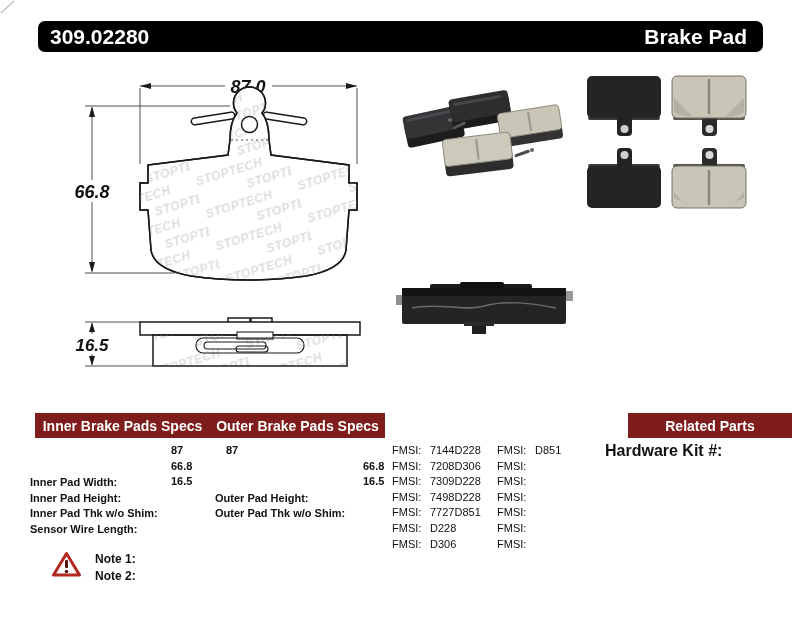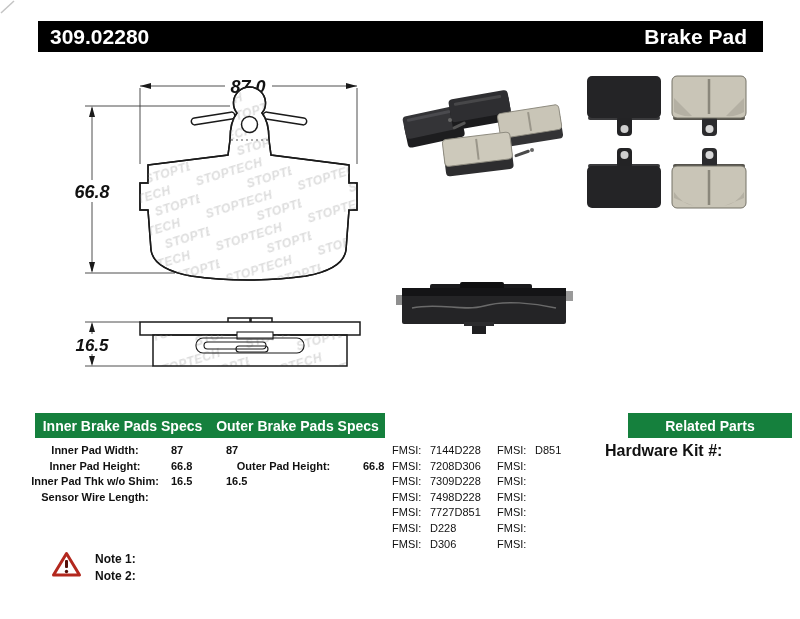--- a/index.html
+++ b/index.html
@@ -9,39 +9,40 @@
     position:relative; width:800px; height:619px; background:#ffffff;
     overflow:hidden; margin:0 auto;
   }
   .abs { position:absolute; }
 
   
   .header-bar {
     left:38px; top:21px; width:725px; height:31px; background:#000000;
     display:flex; align-items:center; justify-content:space-between;
     padding:0 16px 0 12px;
+    border-radius:7px;
   }
   .header-bar .hdr-text {
     color:#ffffff; font-size:21px; font-weight:700; letter-spacing:0px;
     line-height:31px; white-space:nowrap;
   }
 
   
   .title-bar {
-    top:413px; height:25px; background:#15803d; color:#ffffff;
+    top:413px; height:25px; background:#7f1d1d; color:#ffffff;
     display:flex; align-items:center;
   }
   .title-bar .tb-cell {
     flex:1; text-align:center; font-size:14px; font-weight:700; white-space:nowrap;
   }
 
   
   .spec-col { top:443px; font-size:11px; font-weight:700; color:#111; }
   .spec-row { display:flex; height:15.6px; line-height:15.6px; white-space:nowrap; }
-  .spec-label { display:inline-block; text-align:center; }
+  .spec-label { display:inline-block; text-align:left;margin-top:32px; }
   .spec-value { margin-left:11px; }
   .inner-col .spec-label { width:130px; }
   .outer-col .spec-label { width:137px; }
 
   .fmsi-col { left:392px; top:443px; font-size:11px; font-weight:400; color:#111; }
   .fmsi-row { display:flex; height:15.6px; line-height:15.6px; white-space:nowrap; }
   .f-label  { width:38px; }
   .f-value  { width:67px; }
   .f-label2 { width:38px; }
 
@@ -268,20 +269,21 @@
 
   <div class="abs spec-col outer-col" style="left:215px;width:175px">
     <div class="spec-row">
       <span class="spec-value">87</span>
     </div>
     <div class="spec-row">
       <span class="spec-label">Outer Pad Height:</span>
       <span class="spec-value">66.8</span>
     </div>
     <div class="spec-row">
+      <span class="spec-label">Outer Pad Thk w/o Shim:</span>
       <span class="spec-value">16.5</span>
     </div>
   </div>
 
   <div class="abs fmsi-col">
     <div class="fmsi-row">
       <span class="f-label">FMSI:</span>
       <span class="f-value">7144D228</span>
       <span class="f-label2">FMSI:</span>
       <span class="f-value2">D851</span>

